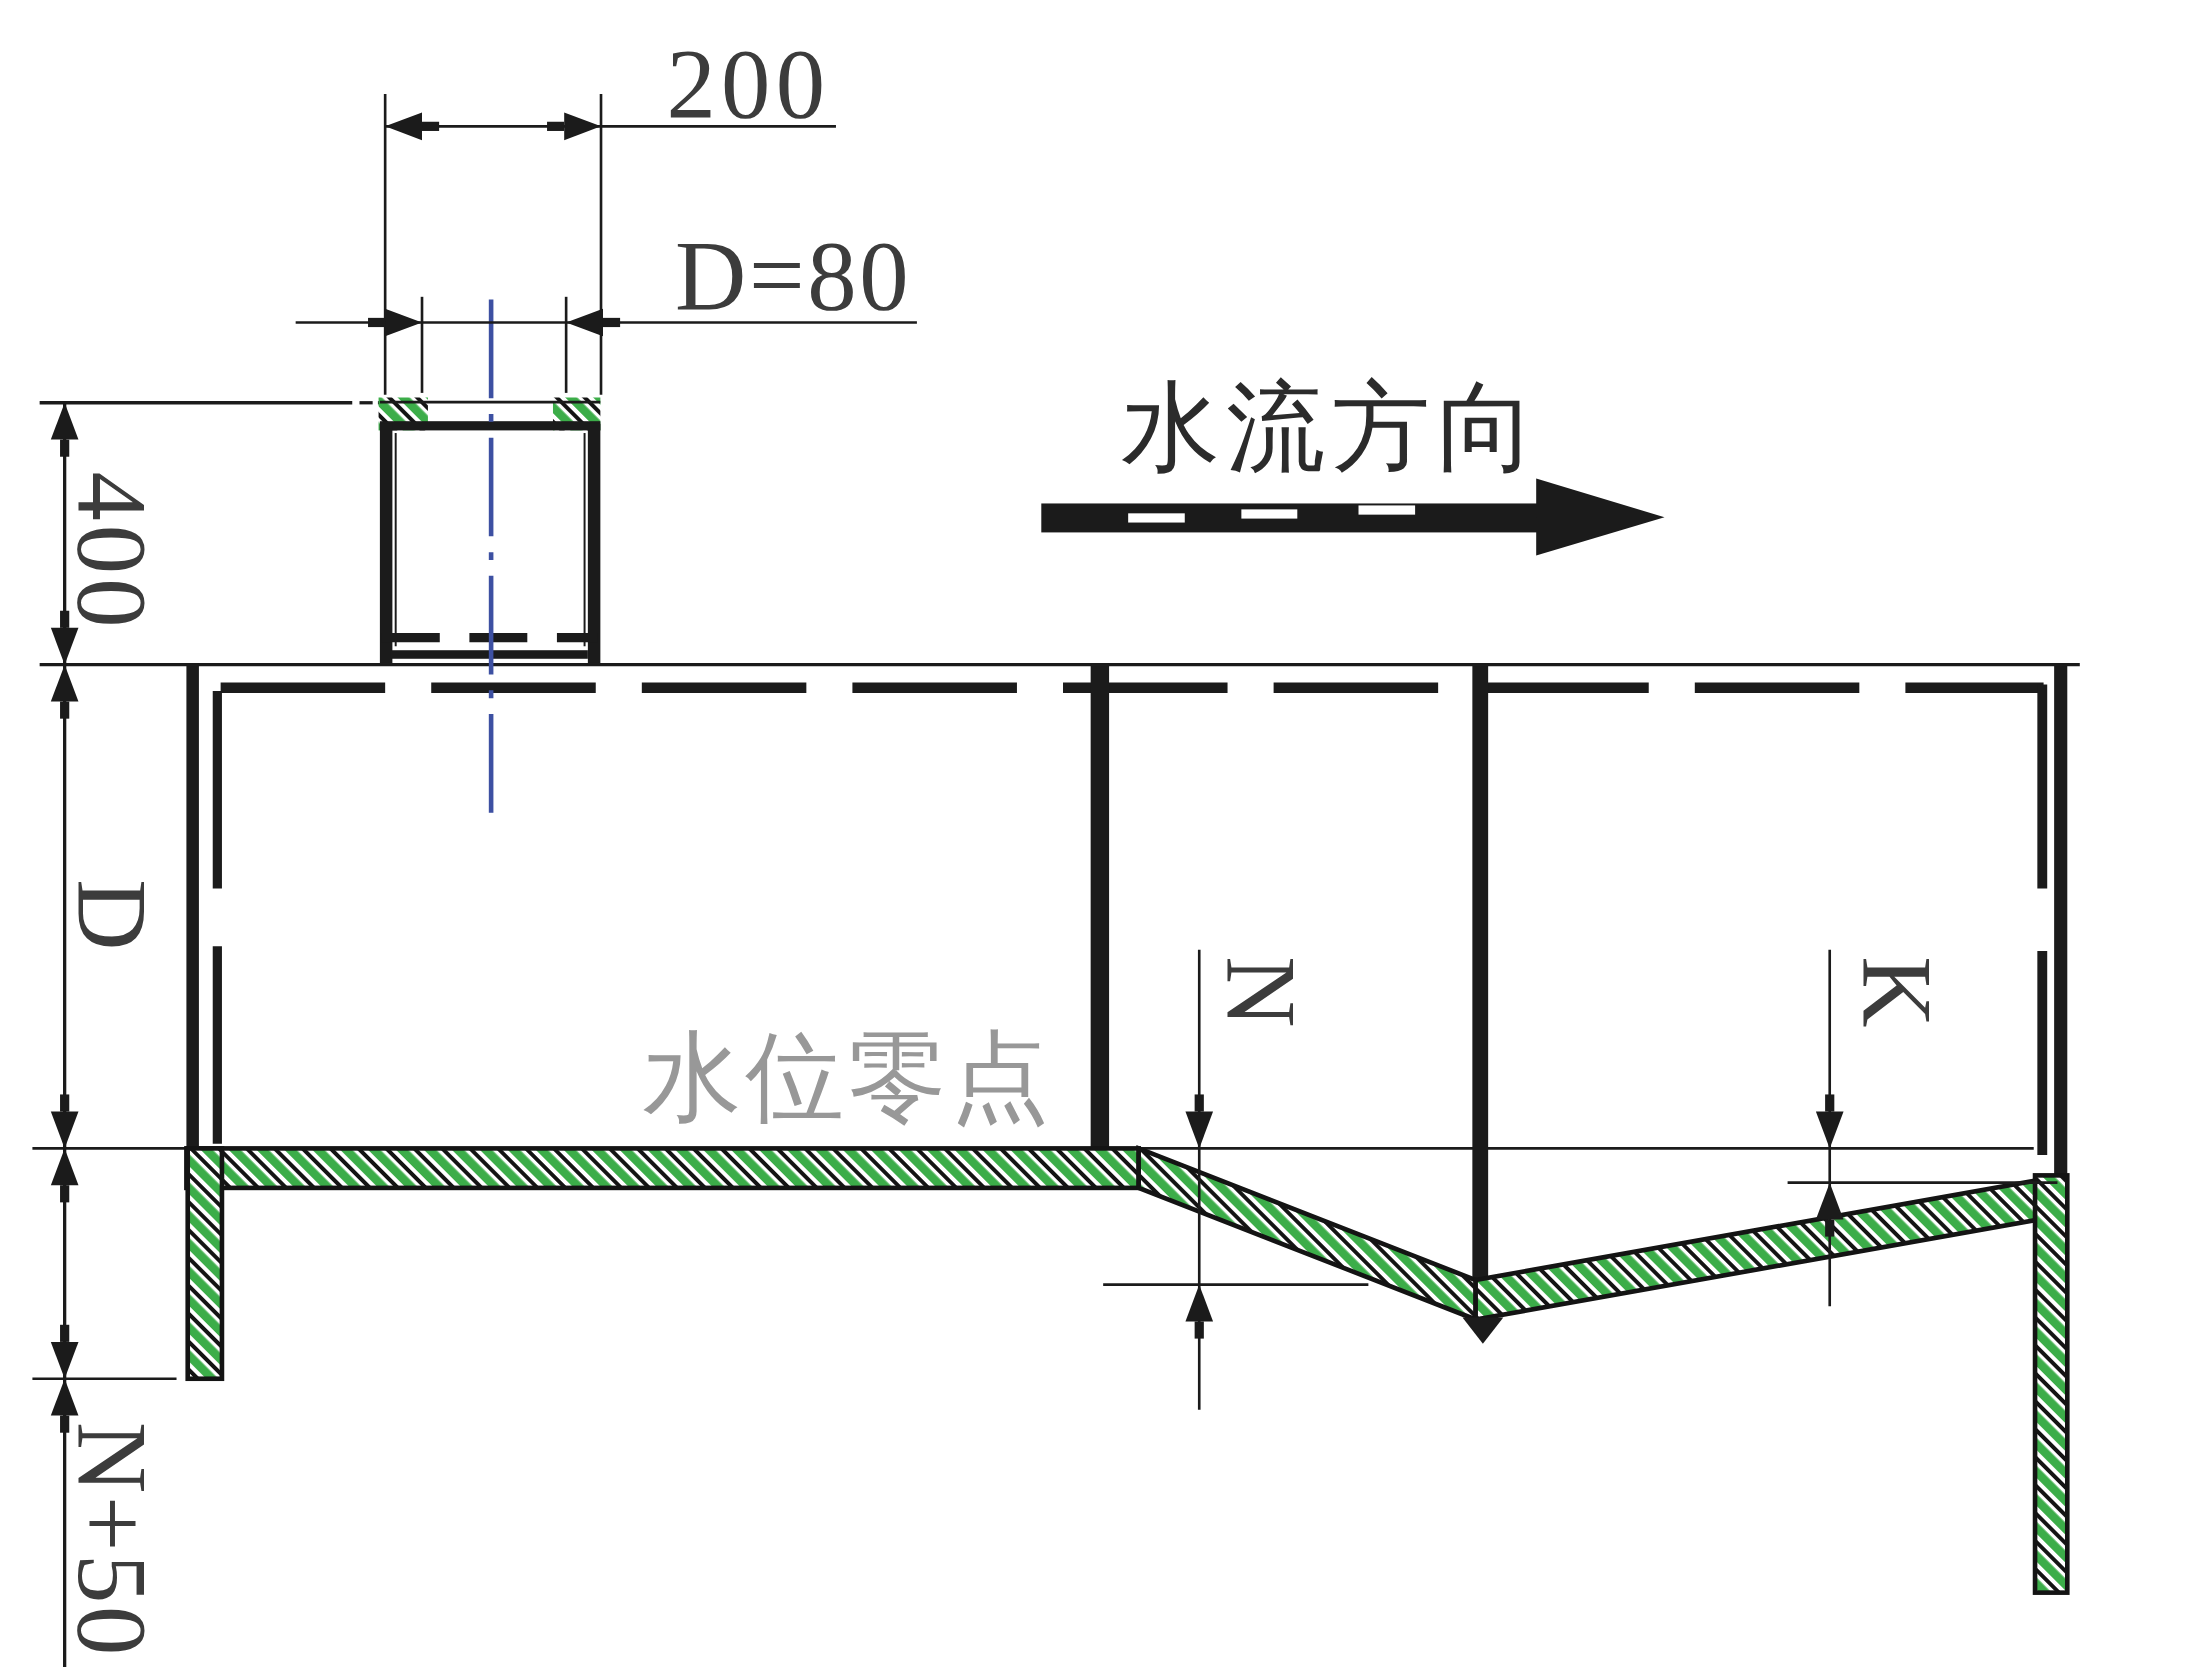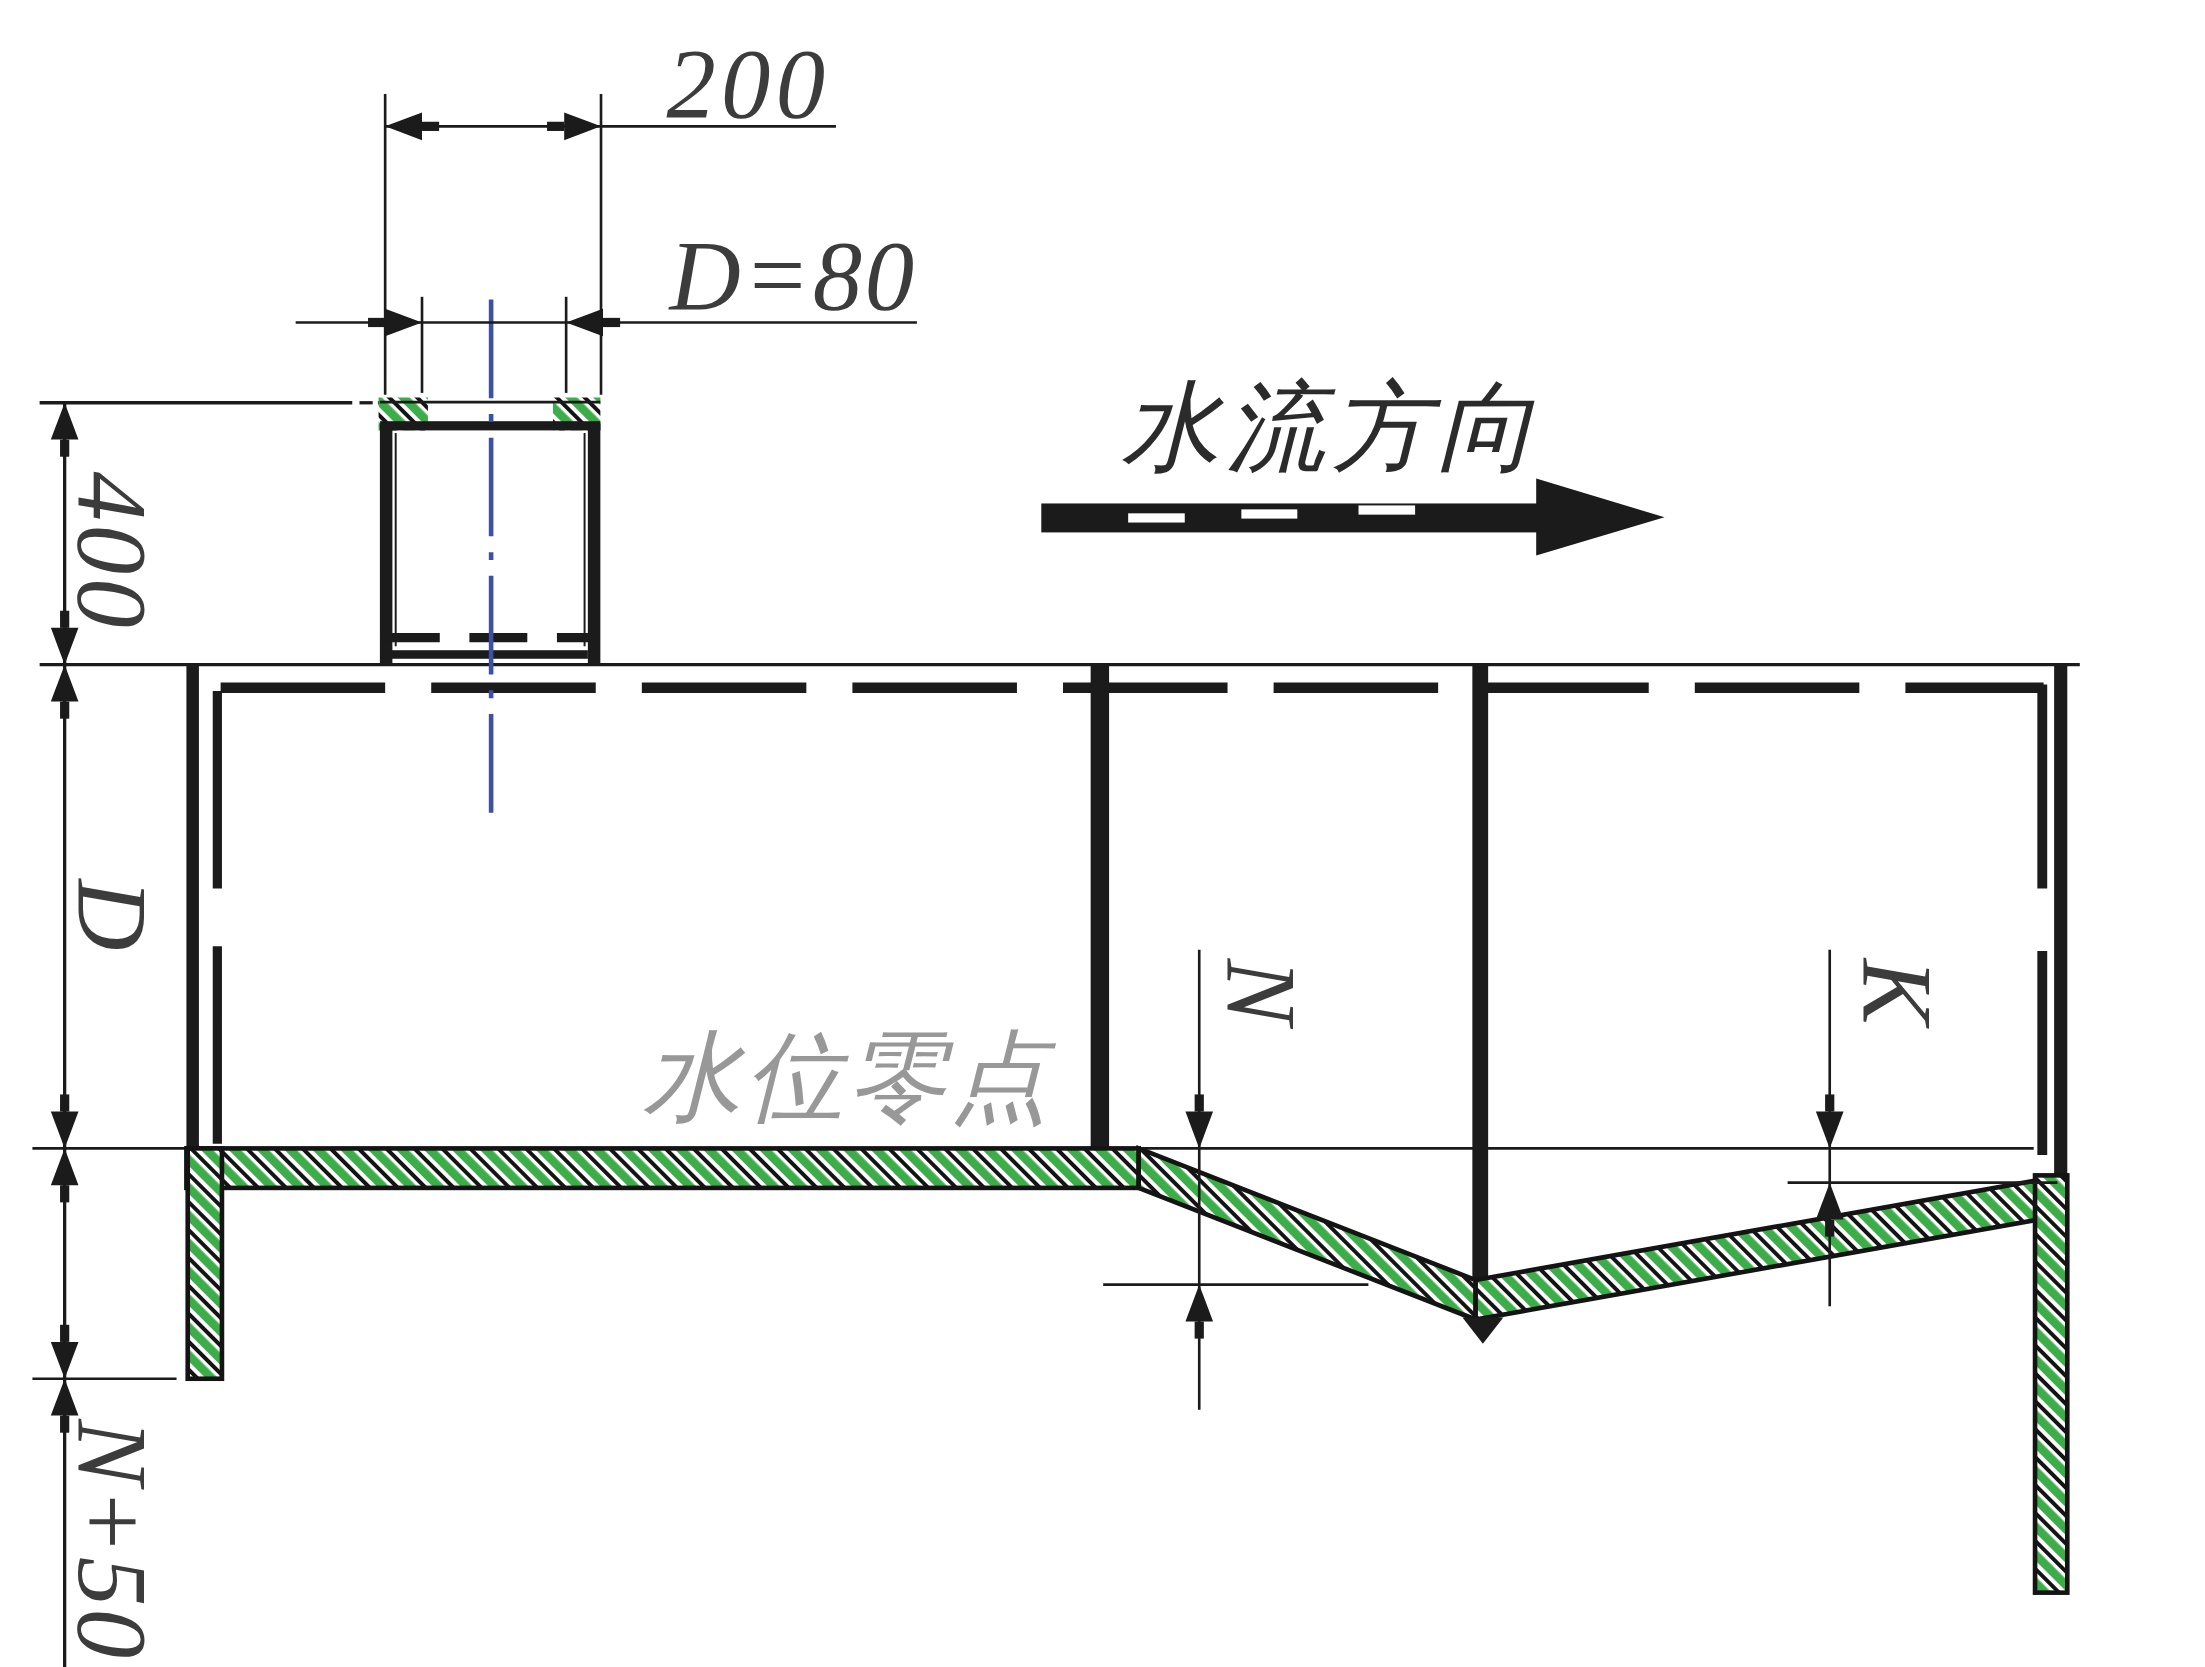--- a/index.html
+++ b/index.html
@@ -1,16 +1,16 @@
 <!DOCTYPE html>
 <html style="font-size:10.5px"><head>
 <meta charset="utf-8">
 <style>
   html,body{margin:0;padding:0;background:#ffffff;}
-  #stage{position:relative;width:2205px;height:1667px;background:#fff;overflow:hidden;font-style:italic;}
+  #stage{position:relative;width:2205px;height:1667px;background:#fff;overflow:hidden;}
   svg{display:block;}
   .ln{stroke:#1b1b1b;fill:none;}
   .fillb{fill:#1b1b1b;stroke:none;}
   .dimtxt{font-family:"Liberation Serif","DejaVu Serif",serif;fill:#3c3c3c;}
   .cjk{font-family:"Liberation Sans","DejaVu Sans",sans-serif;}
 </style>
 </head>
 <body>
 
 <div id="stage">

